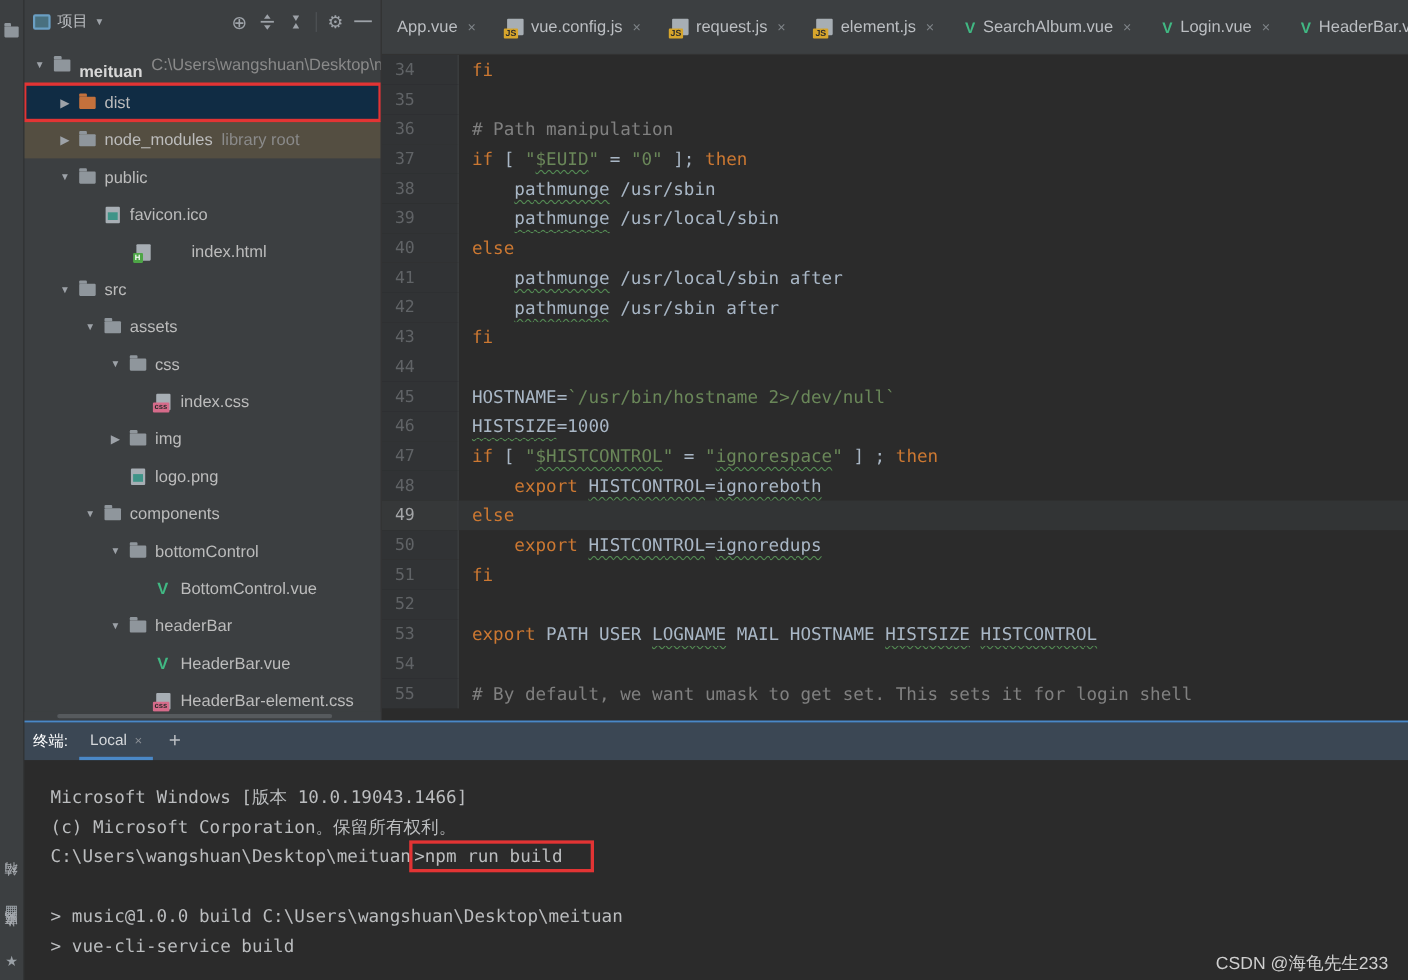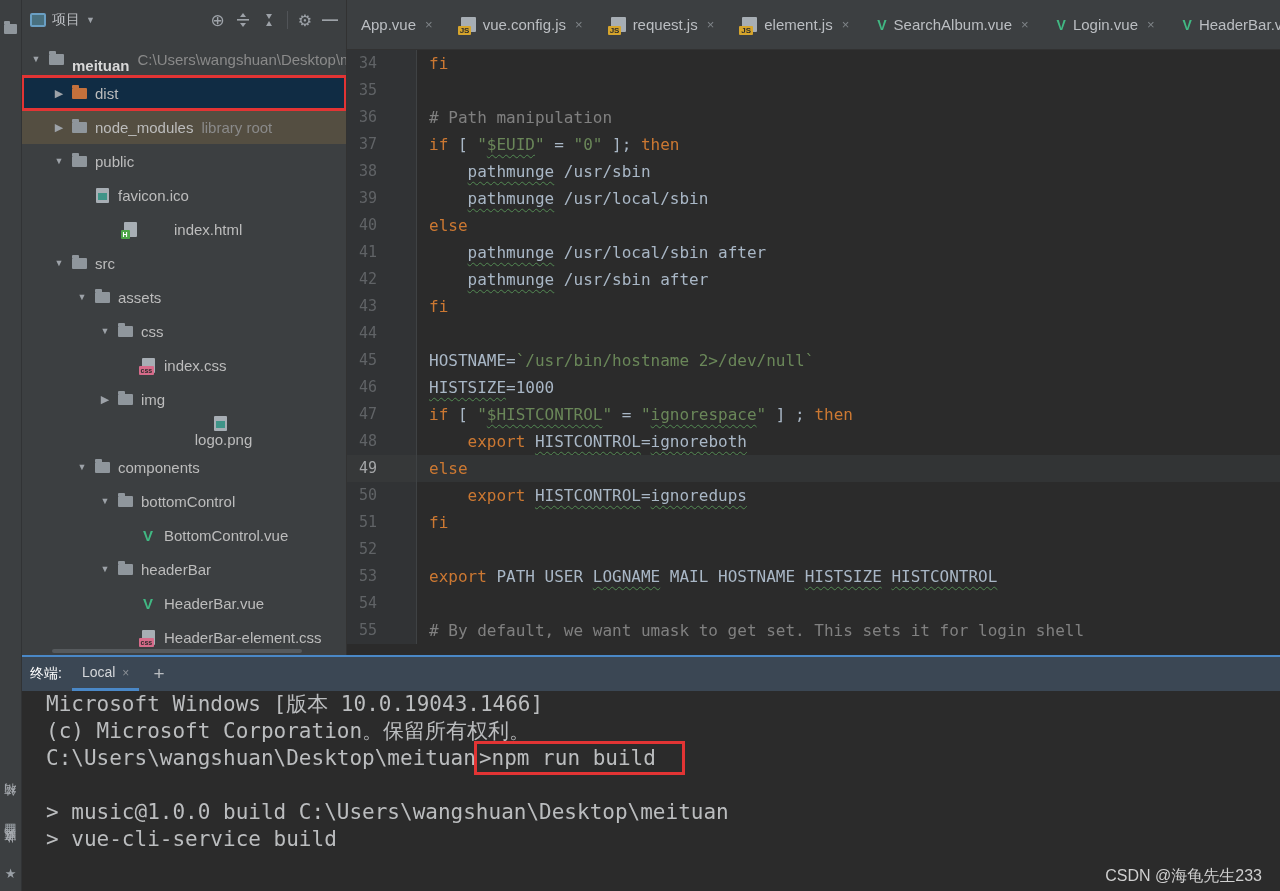--- a/index.html
+++ b/index.html
@@ -92,21 +92,21 @@
   
   .terminal { height:236px; background:#2b2b2b; border-top:2px solid #4a88c7;
               display:flex; flex-direction:column; position:relative; margin-left:22px; }
   .term-header { height:34px; background:#3b4754; display:flex; align-items:flex-end;
                  padding:0 4px; flex:none; }
   .term-title { color:#ffffff; font-size:14px; padding:0 10px 8px 4px; }
   .term-tab { display:flex; align-items:flex-end; gap:7px; padding:0 10px 8px;
               border-bottom:3px solid #4a88c7; color:#d4d7da; font-size:14px; }
   .term-tab .close { color:#8b9096; font-size:12px; }
   .term-plus { color:#b9bdc1; font-size:19px; padding:0 14px 6px; }
-  .term-body { flex:1; padding:0 0 0 24px; color:#bbbdbf; font-size:21px;
+  .term-body { flex:1; padding:20px 0 0 24px; color:#bbbdbf; font-size:16px;
                font-family:"DejaVu Sans Mono","Liberation Mono",monospace;
                line-height:27px; white-space:pre; }
   .cmd-box { border:3px solid #e23434; padding:2px 26px 2px 2px; margin-left:-2px; }
   .watermark { position:absolute; right:18px; bottom:4px; color:#cfcfcf; font-size:16px; }
 </style>
 </head>
 <body>
 
 <div class="app">
 
@@ -223,21 +223,21 @@
             </span>
             <span class="lbl">index.css</span>
           </div>
           <div class="trow " style="padding-left: 73px;">
             <span class="chev">▶</span>
             <span class="ficon">
               <span class="folder"></span>
             </span>
             <span class="lbl">img</span>
           </div>
-          <div class="trow " style="padding-left: 73px; flex-direction: column;">
+          <div class="trow " style="padding-left: 73px;">
             <span class="chev"></span>
             <span class="ficon">
               <span class="fpage">
                 <span class="pic"></span>
               </span>
             </span>
             <span class="lbl">logo.png</span>
           </div>
           <div class="trow " style="padding-left: 50px;">
             <span class="chev" style="font-size: 9px;">▼</span>

